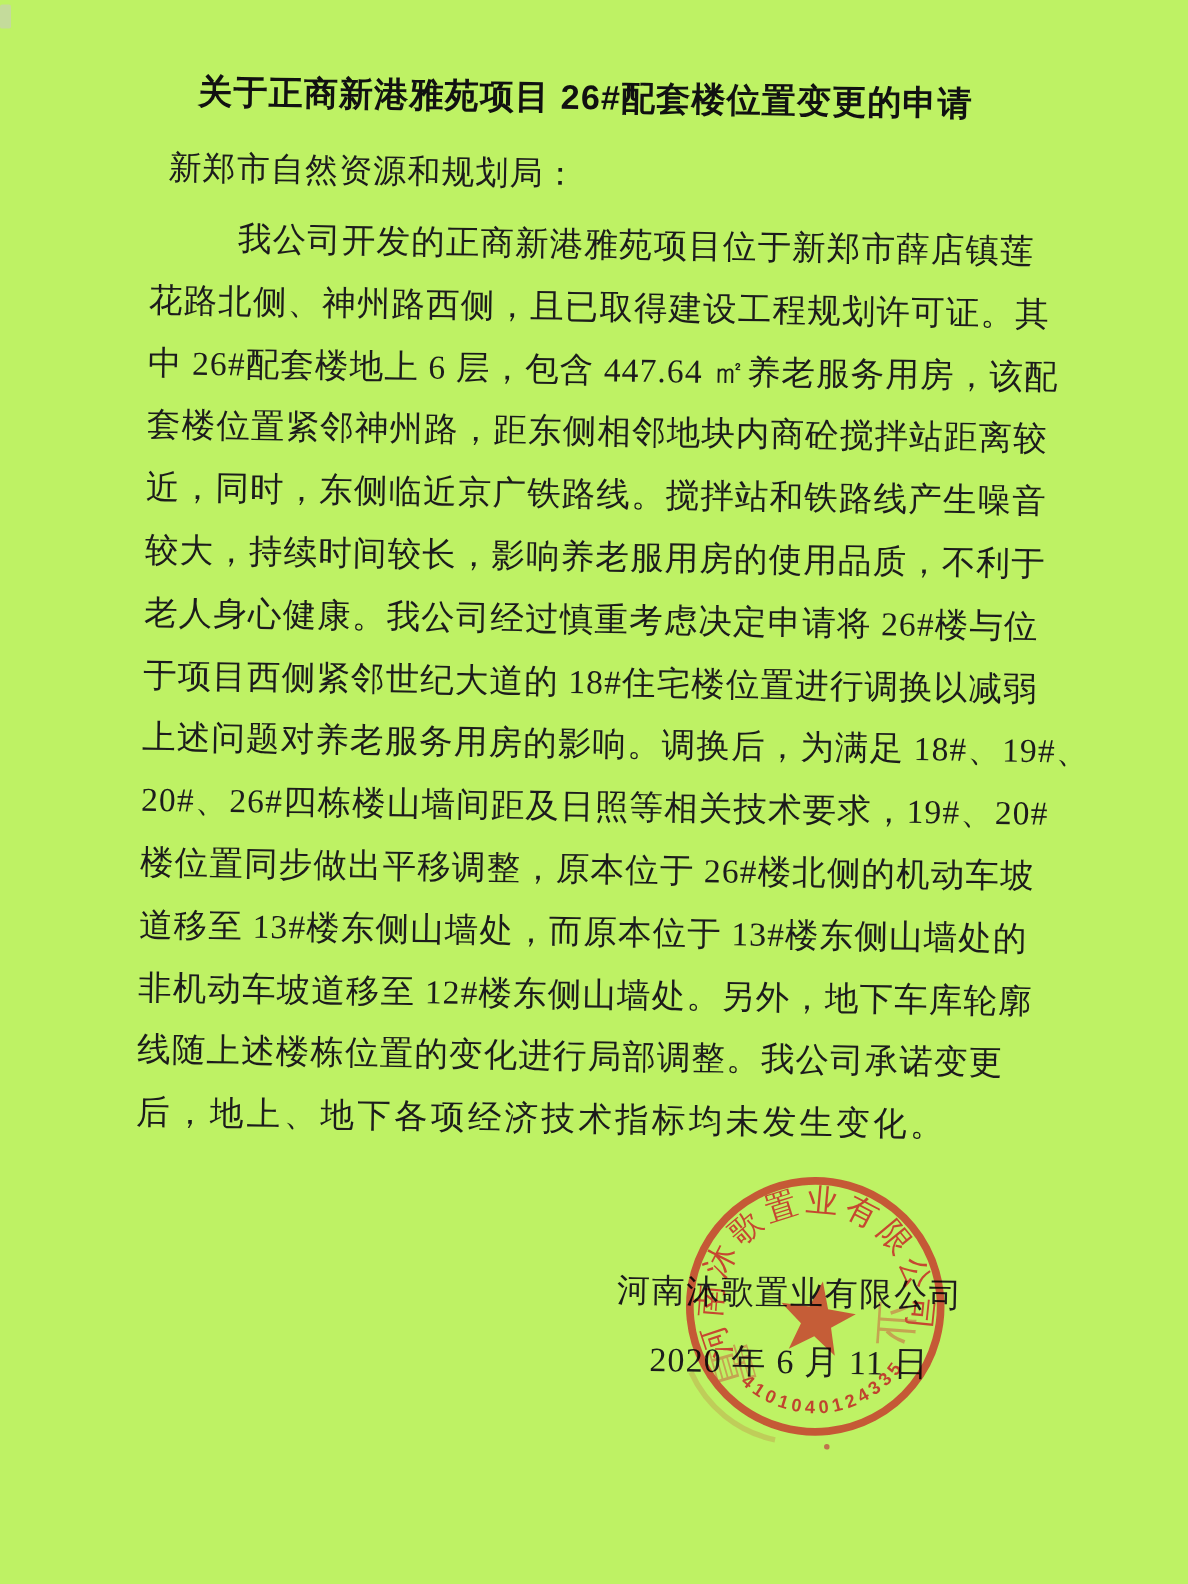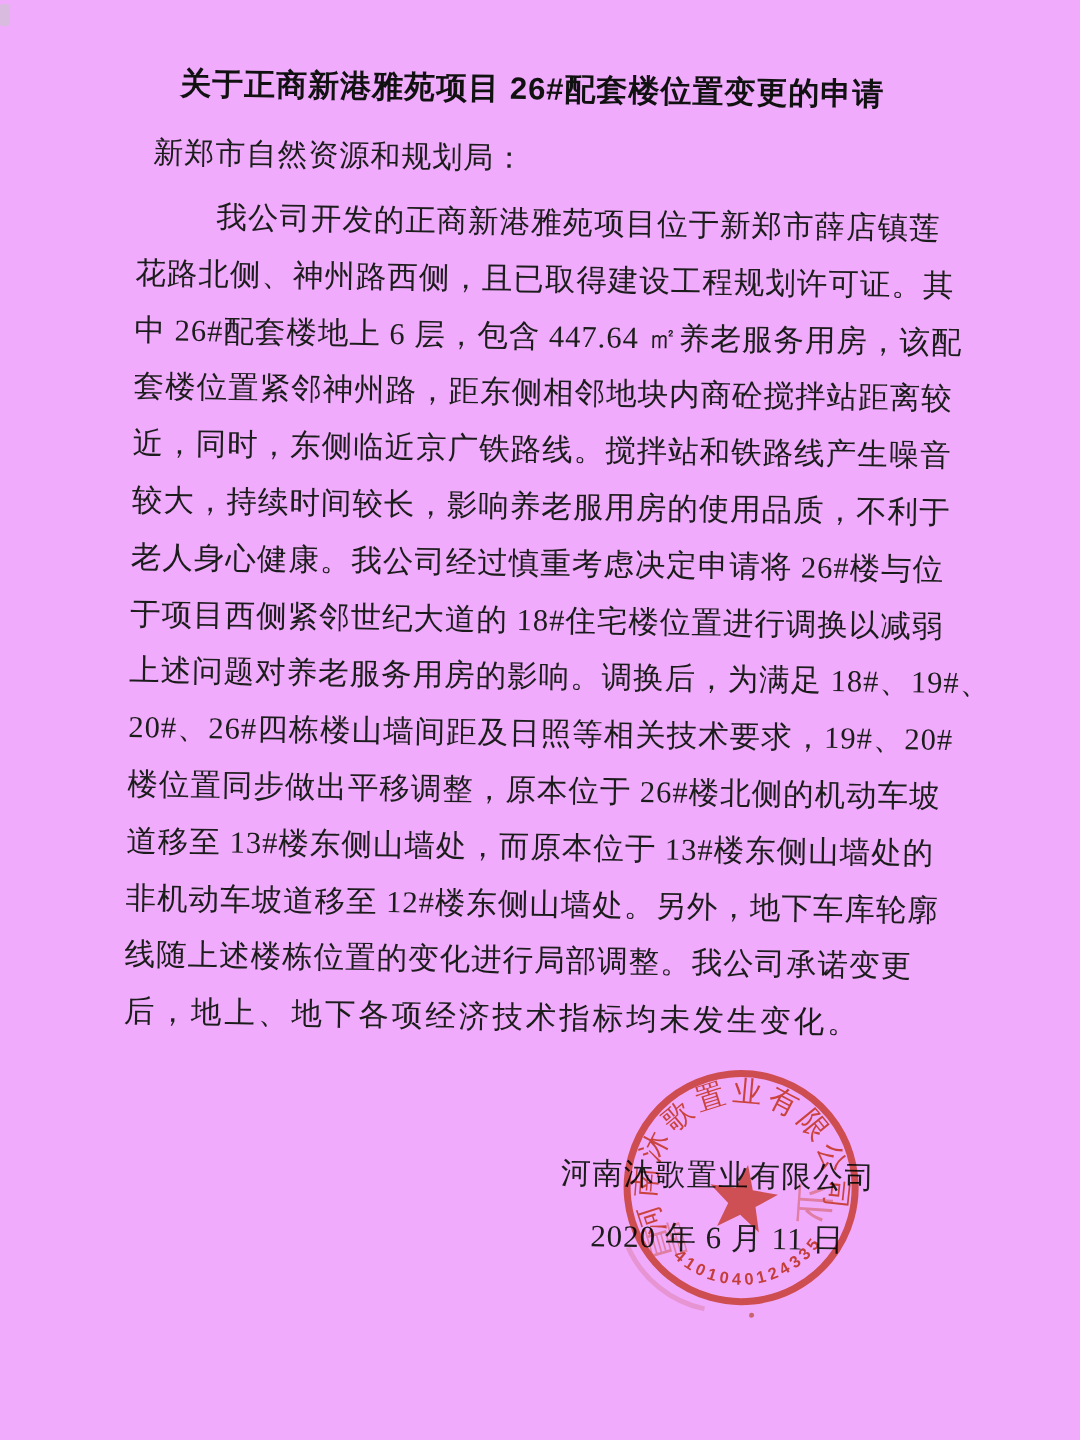--- a/index.html
+++ b/index.html
@@ -1,18 +1,18 @@
 <!DOCTYPE html>
 <html><head>
 <meta charset="utf-8">
 <style>
   html,body { margin:0; padding:0; background:#ffffff; }
   .page {
     position:relative; width:1080px; height:1440px;
-    background:#f0abfc; overflow:hidden;
+    background:#bef264; overflow:hidden;
     font-family:"Liberation Serif", serif; color:#1c1c1c;
   }
   .scan { position:absolute; inset:0; transform:rotate(0.9deg); transform-origin:130px 1000px; }
 
   .title {
     position:absolute; top:62px; left:-22px; width:1080px; margin:0;
     text-align:center; font-family:"Liberation Sans", sans-serif;
     font-weight:bold; font-size:31px; letter-spacing:1px; color:#111;
   }
   .salutation {

